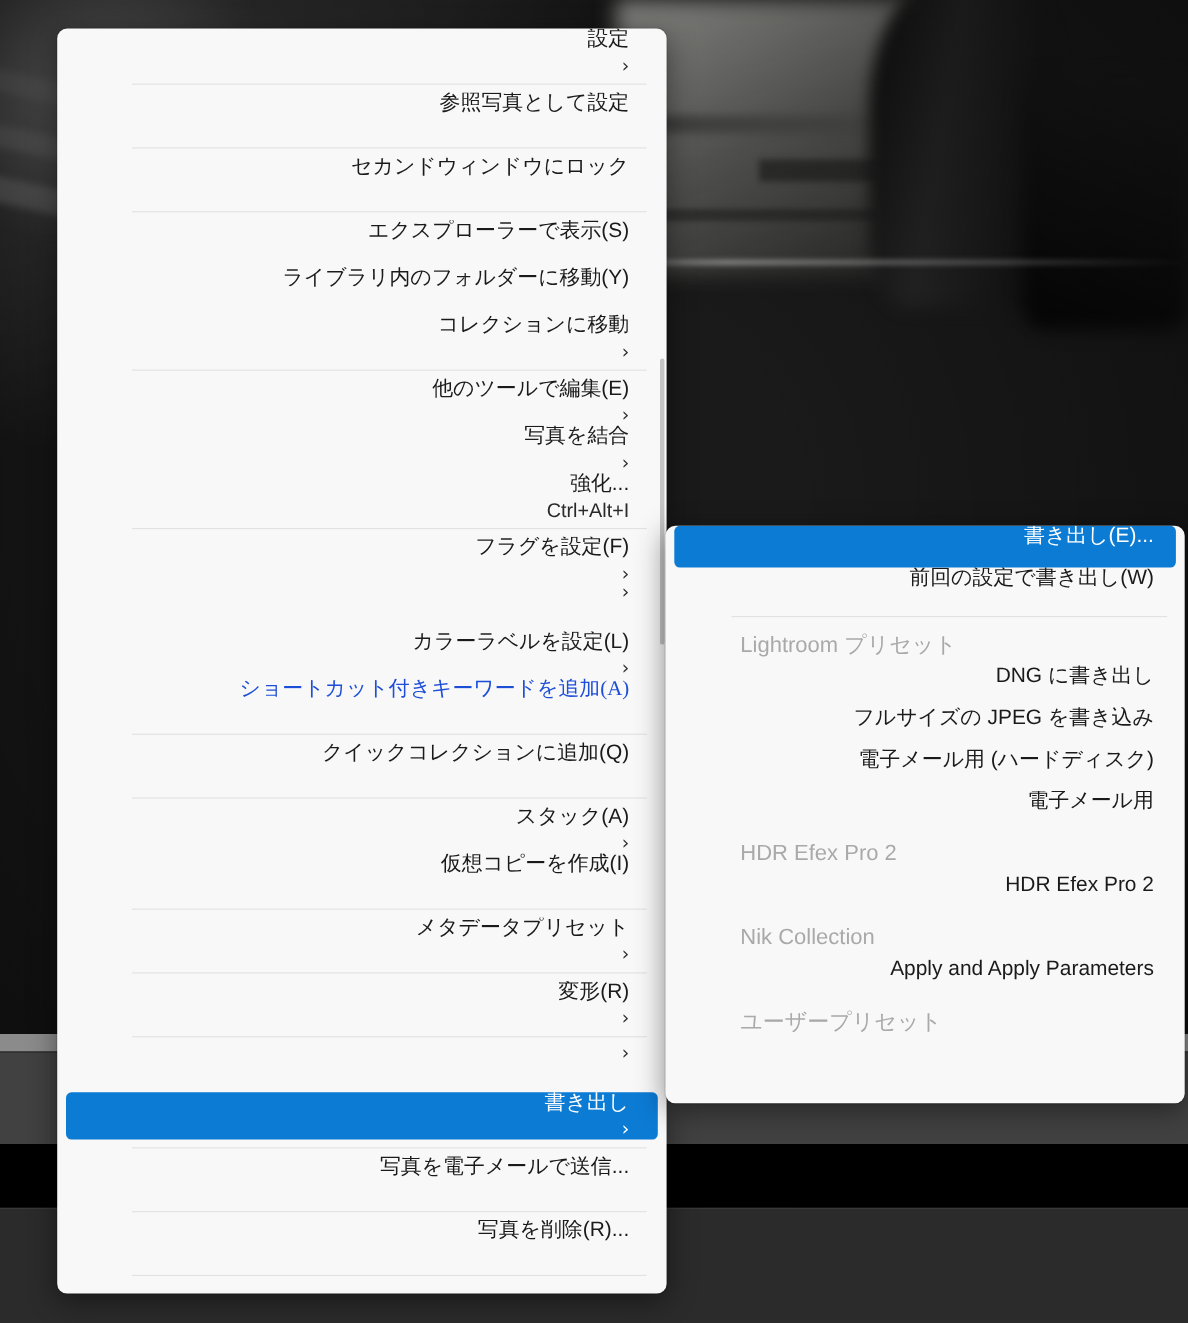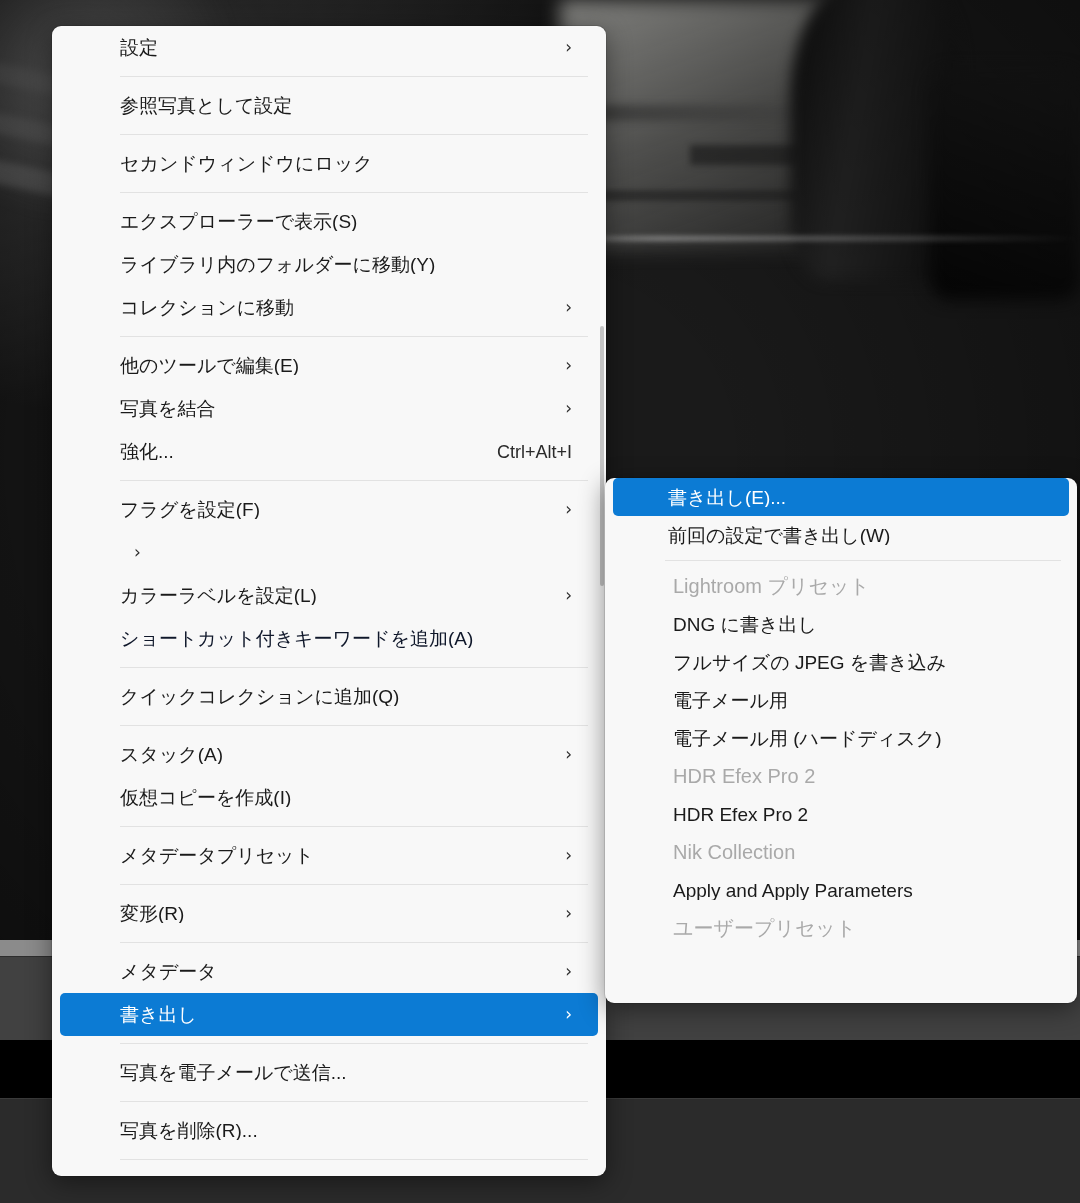--- a/index.html
+++ b/index.html
@@ -86,36 +86,37 @@
   
   .menu{
     position:absolute;background:#f8f8f8;border-radius:9px;
     box-shadow:0 6px 26px rgba(0,0,0,.45),0 0 0 1px rgba(0,0,0,.10);
     box-sizing:border-box;overflow:hidden;
   }
   #main-menu{left:52px;top:26px;width:554px;height:1150px;}
   #sub-menu{left:605px;top:478px;width:472px;height:525px;}
 
   .item{
-    position:relative;display:flex;align-items:center;
+    position:relative;display:flex;align-items:flex-end;
     box-sizing:border-box;cursor:default;
     color:#1a1a1a;font-size:19px;line-height:1;
     white-space:nowrap;
+    flex-direction:column;
   }
   #main-menu .item{height:43px;padding-left:60px;padding-right:26px;margin:0 8px;border-radius:5px;}
   #sub-menu  .item{height:38px;padding-left:60px;padding-right:20px;margin:0 8px;border-radius:5px;}
   #sub-menu  .item.top{padding-left:55px;}
 
   .item .label{flex:1 1 auto;overflow:hidden;text-overflow:ellipsis;}
   .item .accel{color:#2a2a2a;font-size:18px;padding-left:18px;}
   .item .chev{
     font-size:17px;color:#303030;line-height:1;padding-left:14px;
     font-family:"DejaVu Sans",sans-serif;
   }
-  .item.disabled{color:#0f172a;}
+  .item.disabled{color:#1d4ed8;font-family:Liberation Serif, serif;}
   .item.selected{background:#0c7bd4;color:#fff;}
   .item.selected .chev{color:#fff;}
 
   .group-head{
     position:relative;display:flex;align-items:center;
     height:38px;padding-left:60px;margin:0 8px;
     color:#a9a9a9;font-size:20px;white-space:nowrap;box-sizing:border-box;
   }
 
   .sep{height:1px;background:#e2e2e2;}
@@ -222,21 +223,20 @@
         <span class="label">メタデータプリセット</span>
         <span class="chev">›</span>
       </div>
       <div class="sep"></div>
       <div class="item">
         <span class="label">変形(R)</span>
         <span class="chev">›</span>
       </div>
       <div class="sep"></div>
       <div class="item">
-        <span class="label">メタデータ</span>
         <span class="chev">›</span>
       </div>
       <div class="item selected">
         <span class="label">書き出し</span>
         <span class="chev">›</span>
       </div>
       <div class="sep"></div>
       <div class="item">
         <span class="label">写真を電子メールで送信...</span>
       </div>
@@ -262,25 +262,25 @@
       <div class="group-head">
         <span>Lightroom プリセット</span>
       </div>
       <div class="item">
         <span class="label">DNG に書き出し</span>
       </div>
       <div class="item">
         <span class="label">フルサイズの JPEG を書き込み</span>
       </div>
       <div class="item">
+        <span class="label">電子メール用 (ハードディスク)</span>
+      </div>
+      <div class="item">
         <span class="label">電子メール用</span>
       </div>
-      <div class="item">
-        <span class="label">電子メール用 (ハードディスク)</span>
-      </div>
       <div class="group-head">
         <span>HDR Efex Pro 2</span>
       </div>
       <div class="item">
         <span class="label">HDR Efex Pro 2</span>
       </div>
       <div class="group-head">
         <span>Nik Collection</span>
       </div>
       <div class="item">

